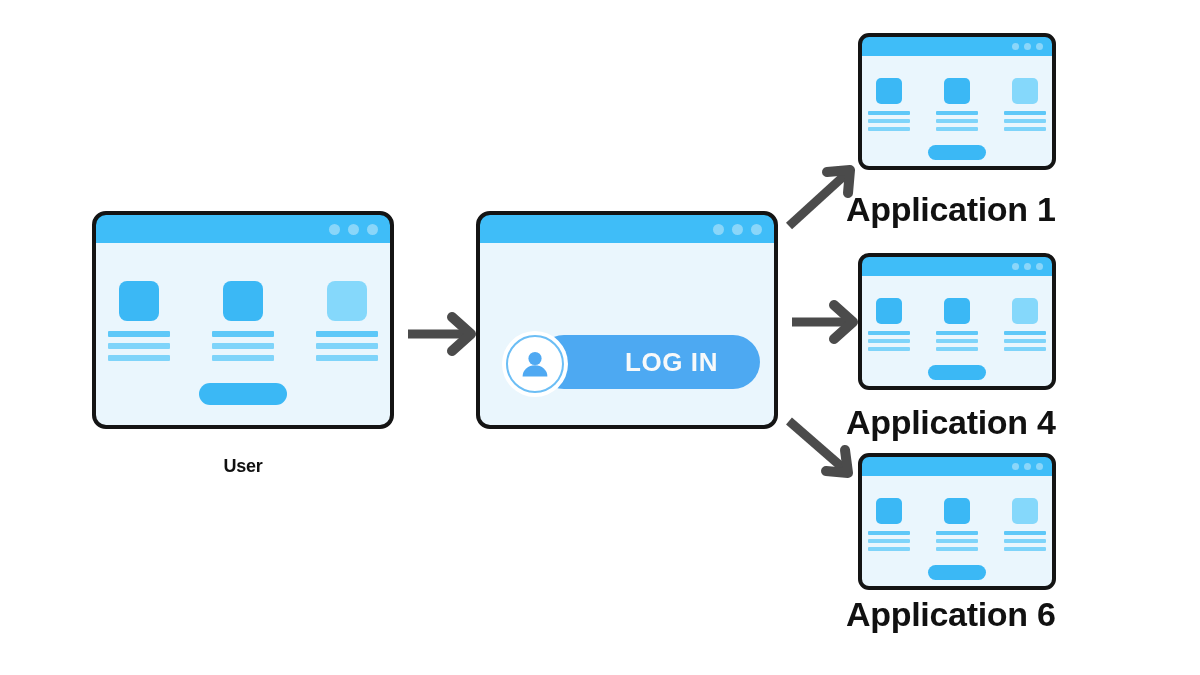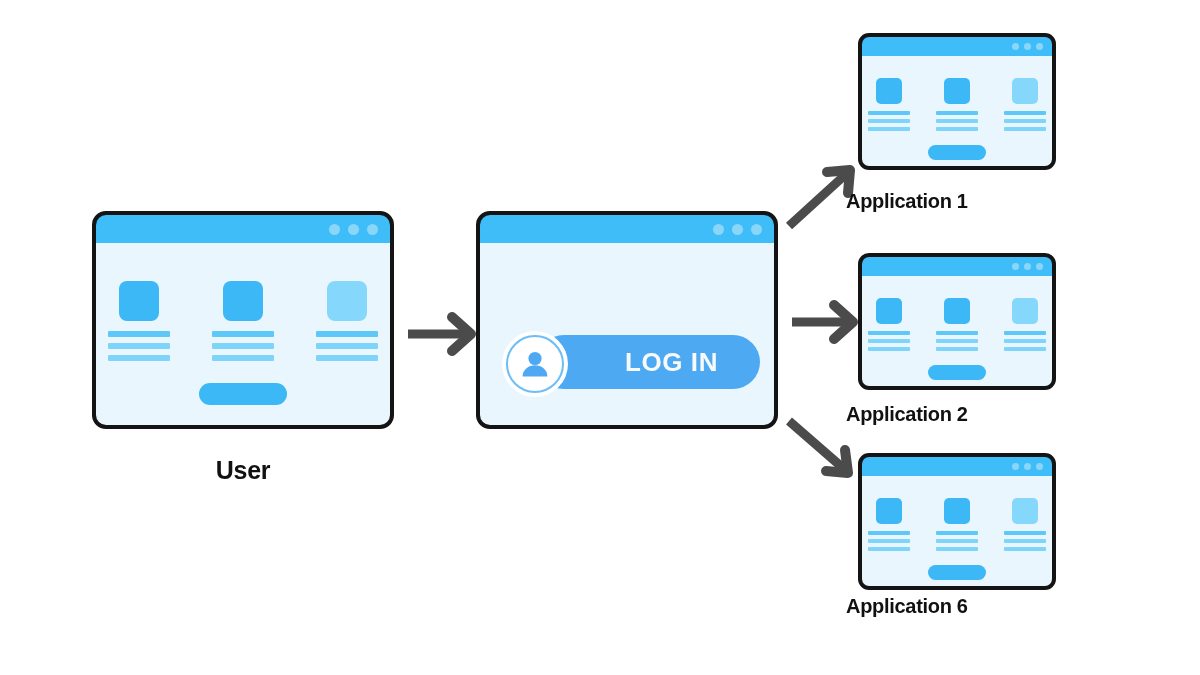--- a/index.html
+++ b/index.html
@@ -101,22 +101,22 @@
   .avatar svg { display: block; }
 
   
   .label {
     position: absolute;
     color: #111111;
     font-weight: bold;
     font-family: "Liberation Sans", sans-serif;
     white-space: nowrap;
   }
-  .label.big { font-size: 25px; letter-spacing: -0.3px; }
-  .label.app { font-size: 20px; letter-spacing: -0.3px; text-align: right; }
+  .label.big { font-size: 18px; letter-spacing: -0.3px; }
+  .label.app { font-size: 34px; letter-spacing: -0.3px; text-align: right; }
 
   
   #arrows { position: absolute; left: 0; top: 0; width: 1200px; height: 675px; }
 </style>
 </head>
 <body>
 
 <div id="stage">
 
   <svg id="arrows" viewBox="0 0 1200 675">
@@ -277,21 +277,21 @@
           <div class="lines">
             <div class="ln strong"></div>
             <div class="ln"></div>
             <div class="ln"></div>
           </div>
         </div>
       </div>
       <div class="pill"></div>
     </div>
   </div>
-  <div class="label app" style="left:846px; top:403px;">Application 2</div>
+  <div class="label app" style="left:846px; top:403px;">Application 4</div>
 
   <div class="win small" style="left:858px; top:453px;">
     <div class="win-bar">
       <div class="dots">
         <span class="dot"></span>
         <span class="dot"></span>
         <span class="dot"></span>
       </div>
     </div>
     <div class="win-body" style="height:110px;">

